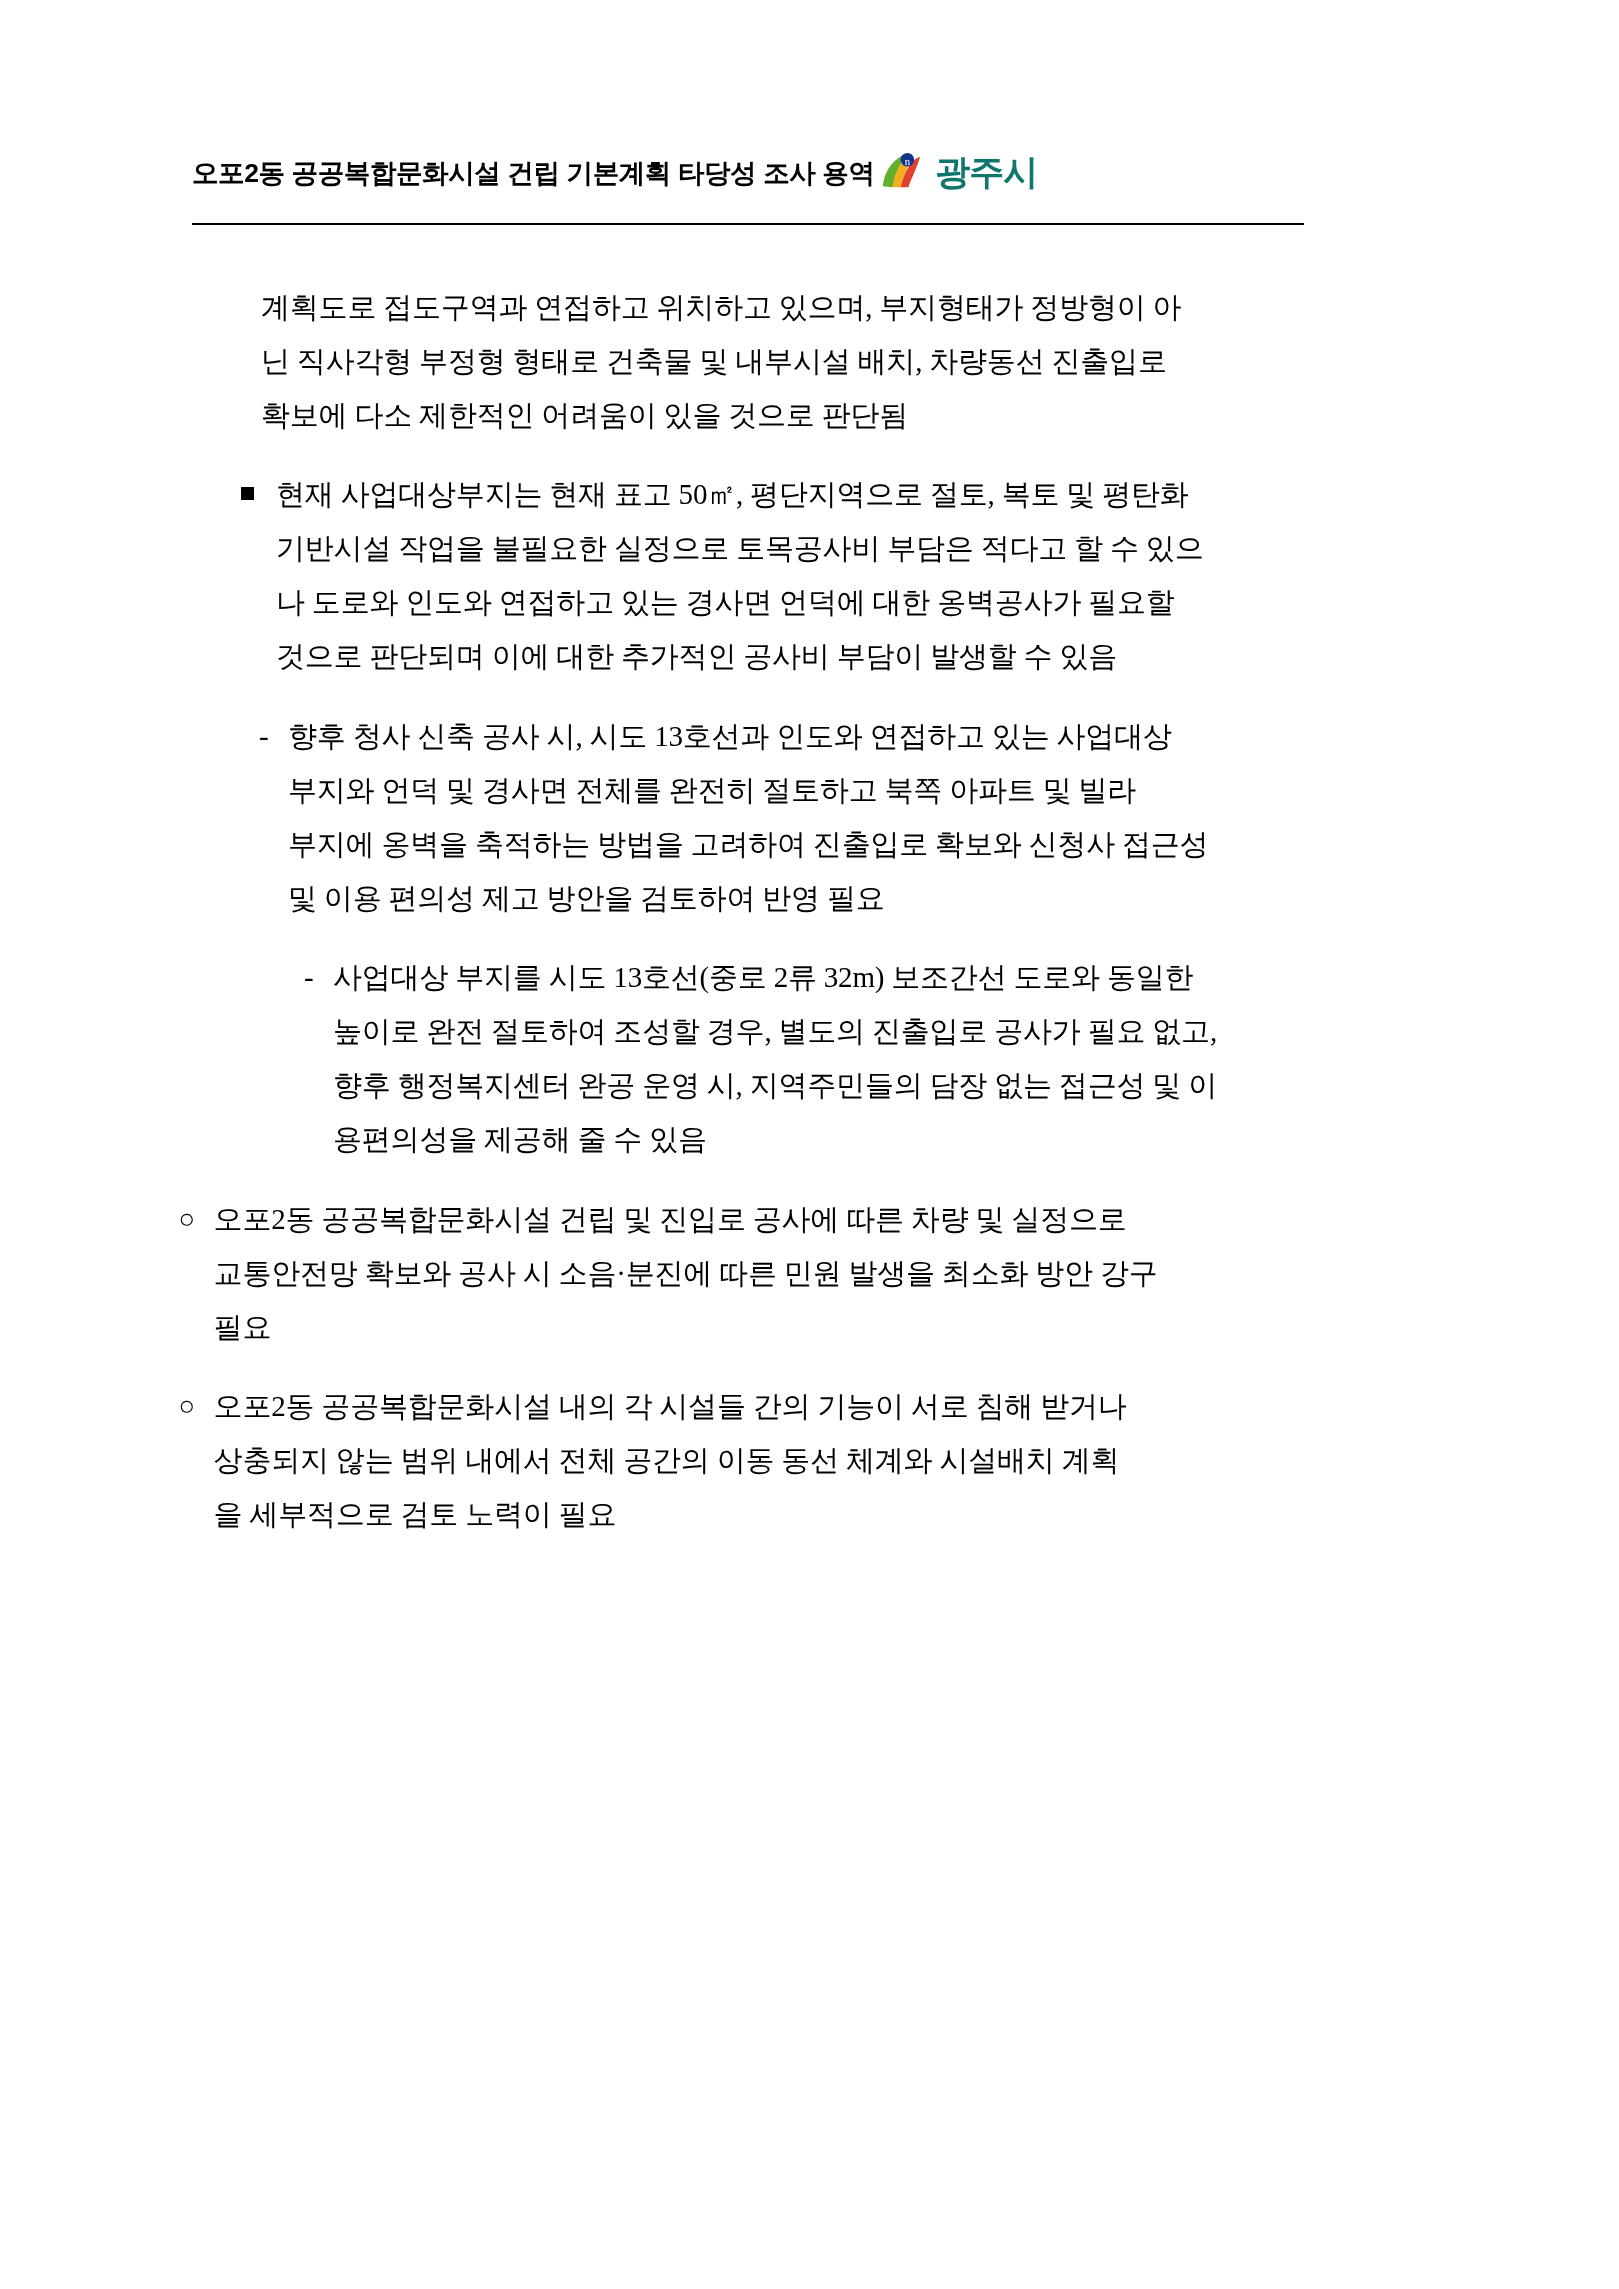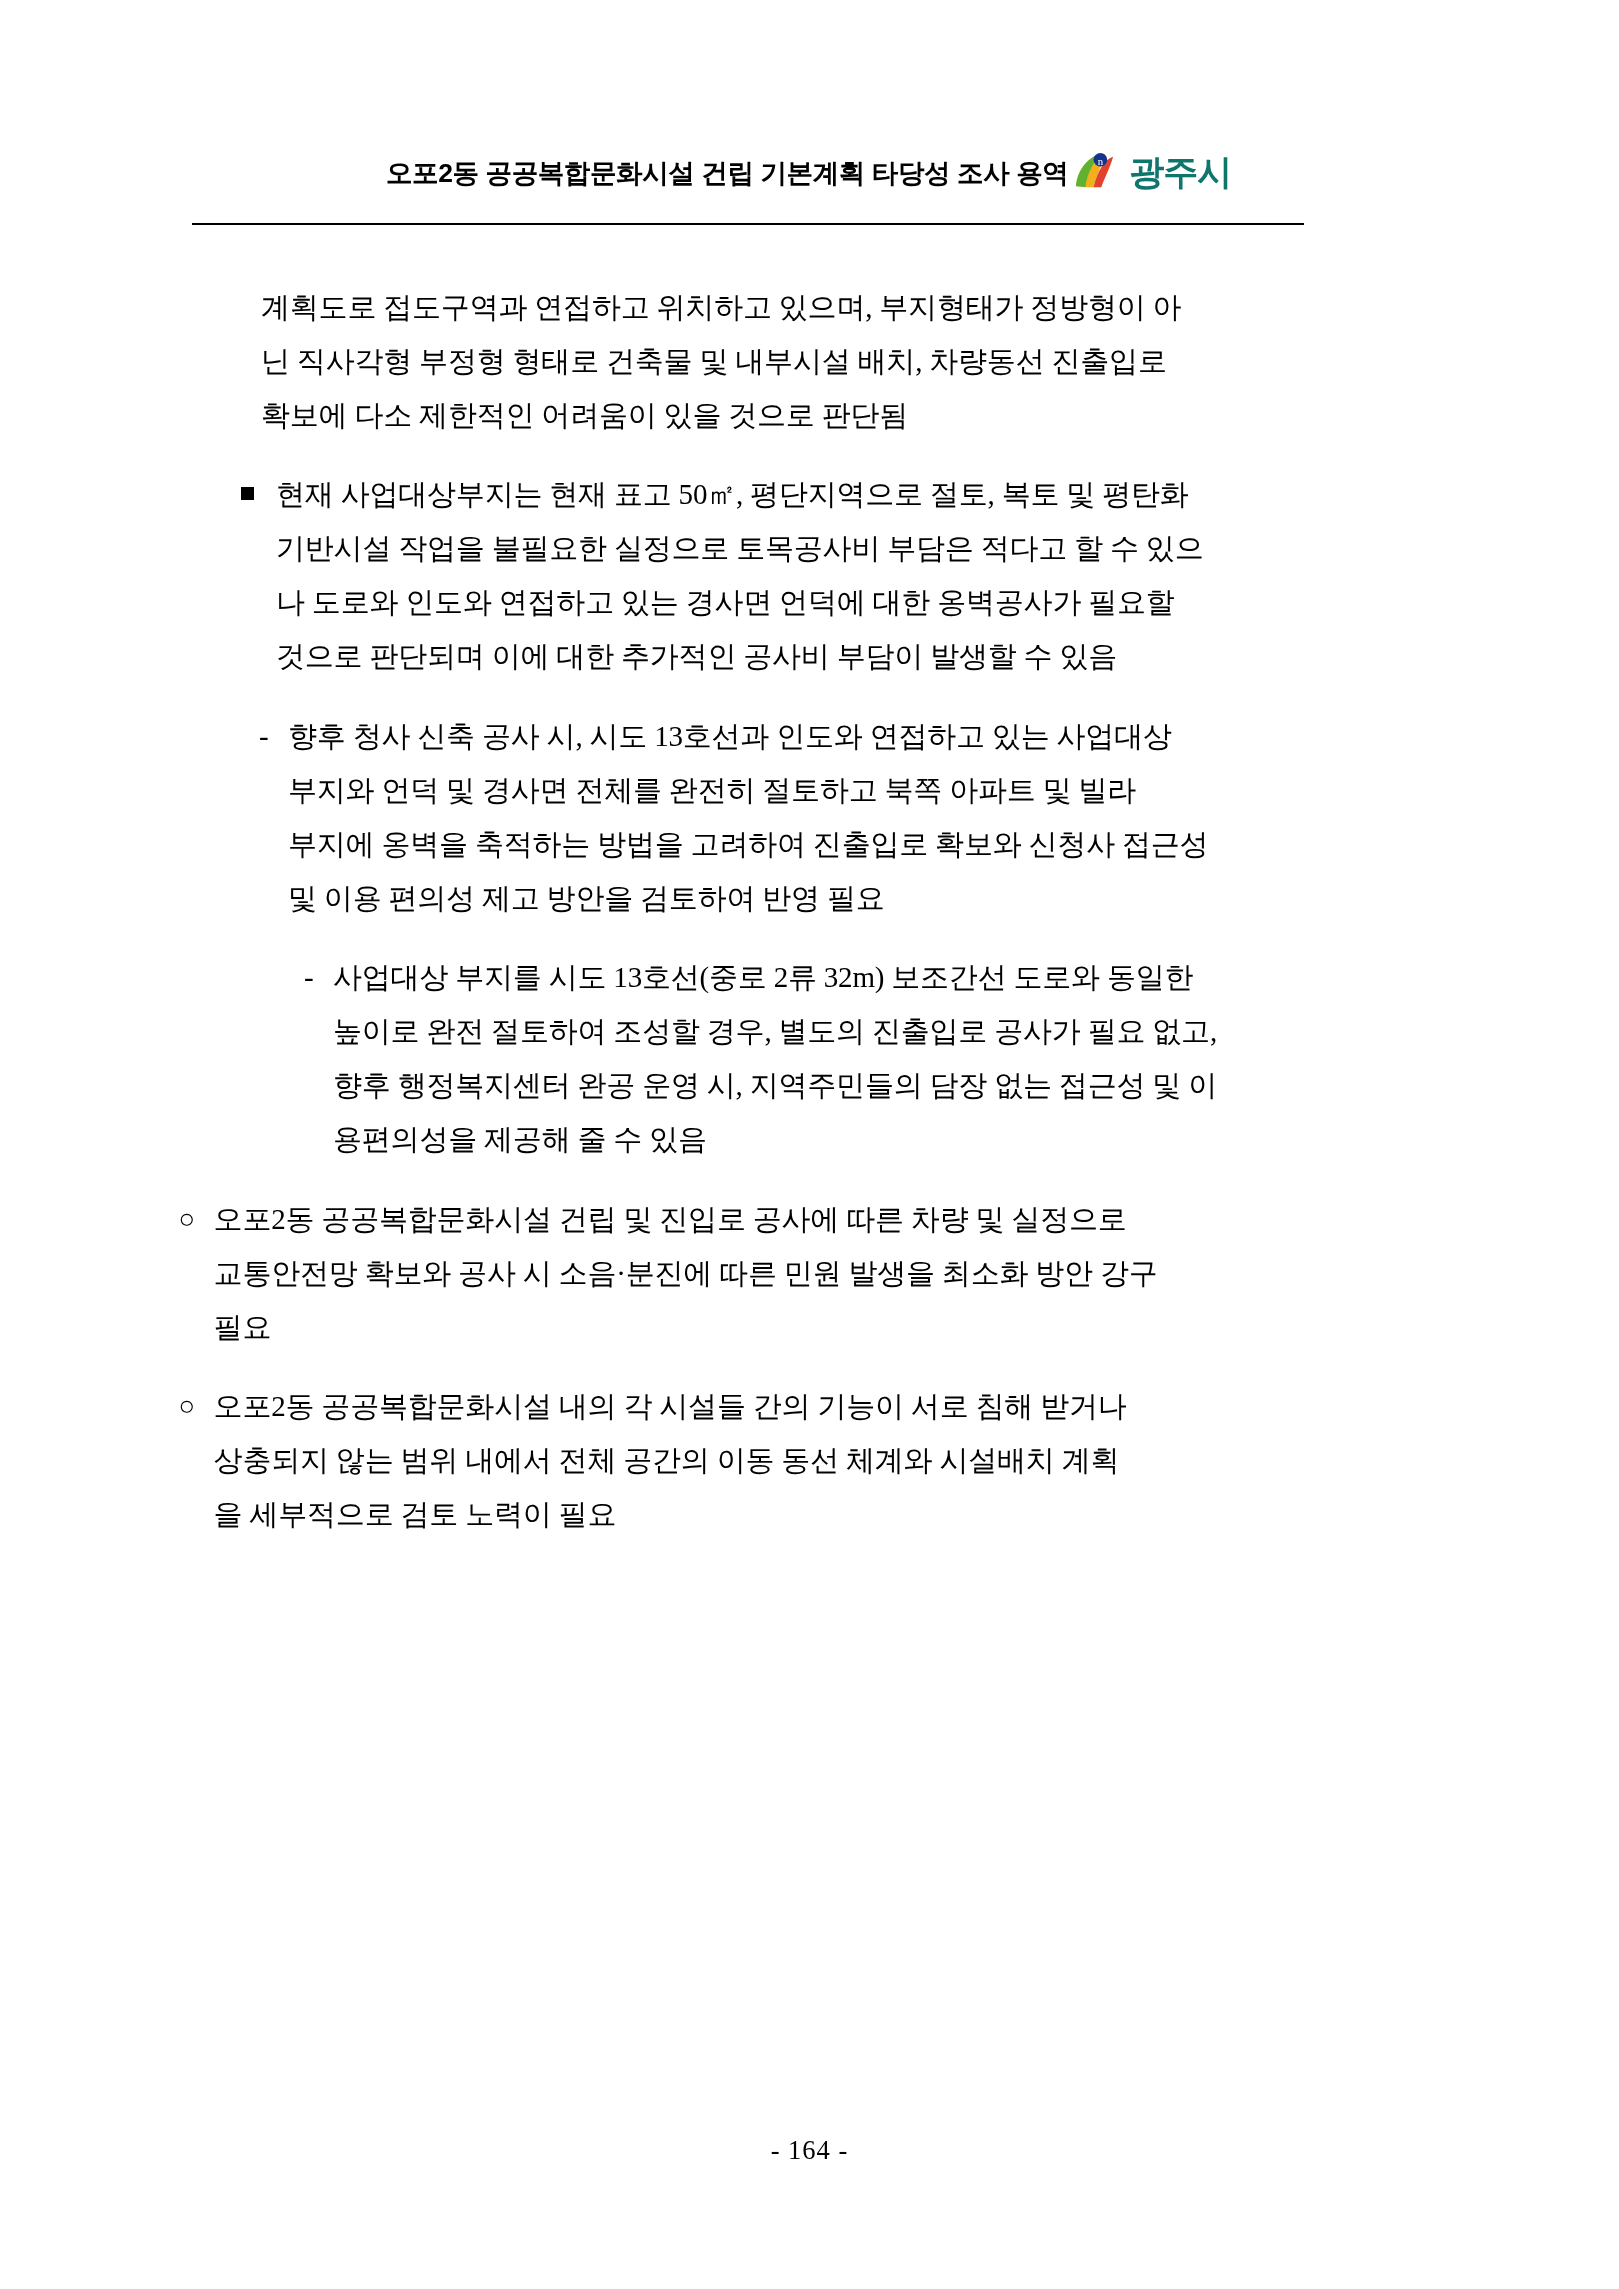--- a/index.html
+++ b/index.html
@@ -23,21 +23,21 @@
 
   
   .header {
     position: absolute;
     left: 192px;
     top: 147px;
     width: 1243px;
     height: 76px;
     display: flex;
     align-items: flex-start;
-    justify-content: center;
+    justify-content: flex-start;
   }
   .header-title {
     font-family: "Liberation Sans", "DejaVu Sans", sans-serif;
     font-size: 26.5px;
     font-weight: 700;
     letter-spacing: -0.4px;
     color: #000;
     padding-top: 7.8px;
     white-space: nowrap;
   }
@@ -207,18 +207,15 @@
 
     <div class="para lvl-circle">
       <span class="marker circ">○</span>
       <span class="t">오포2동 공공복합문화시설  내의 각 시설들 간의 기능이 서로 침해 받거나</span>
       <span class="t">상충되지 않는 범위 내에서 전체 공간의 이동 동선 체계와 시설배치 계획</span>
       <span class="t">을 세부적으로 검토 노력이 필요</span>
     </div>
 
   </div>
 
-  <div class="footer">
-    <span>- 164 -</span>
-  </div>
 
 </div>
 
 
 </body></html>

